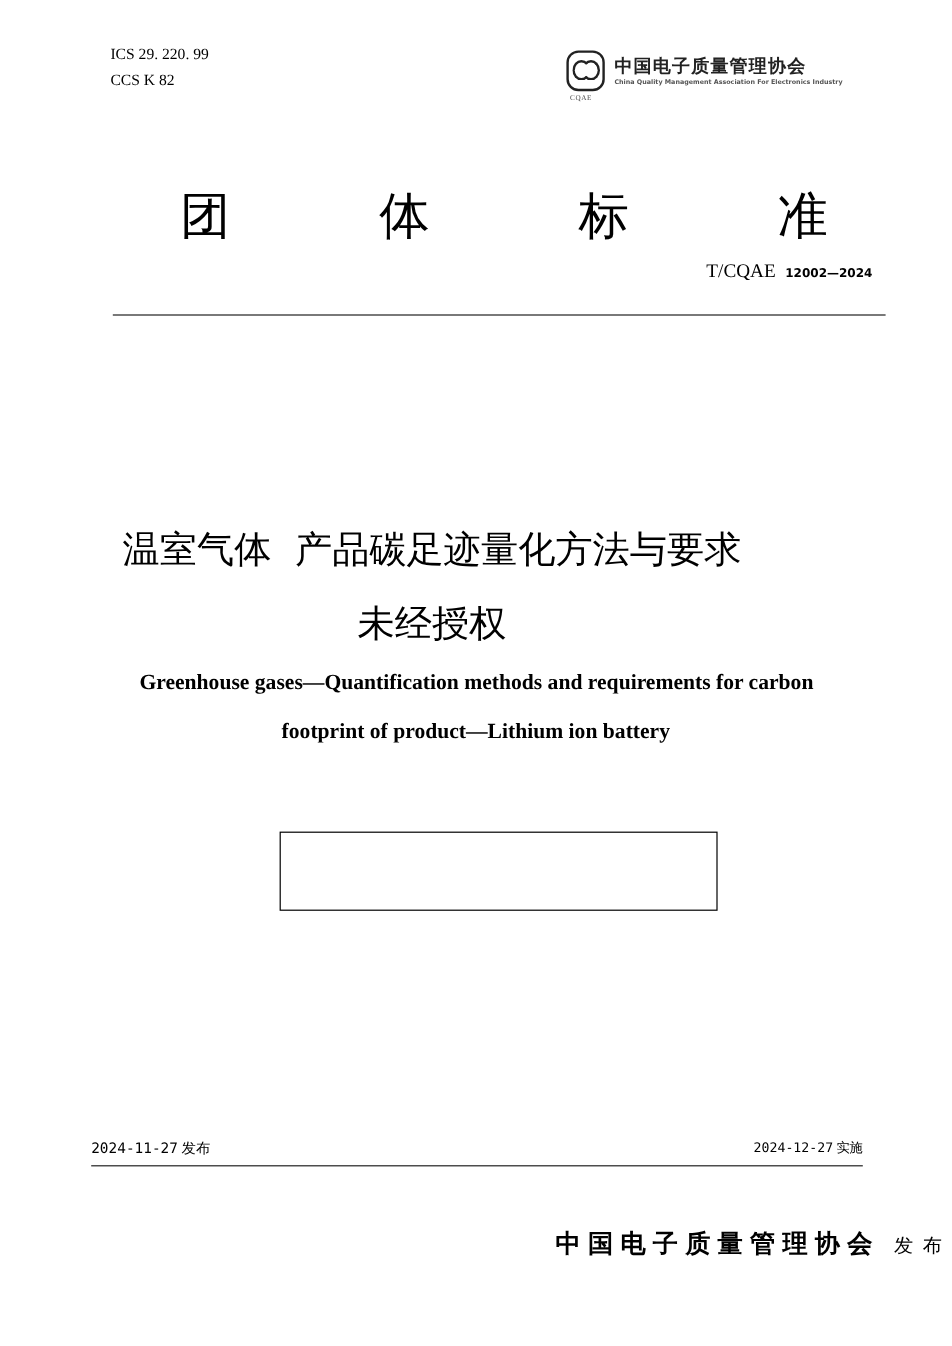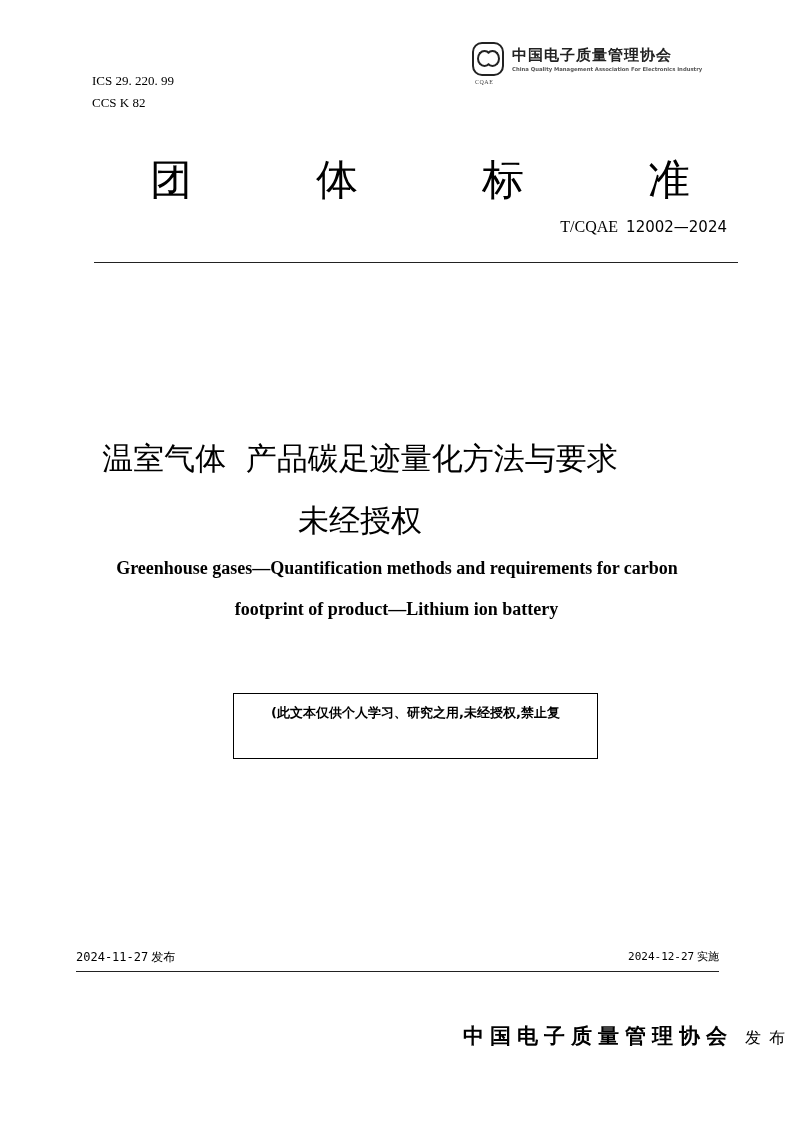--- a/index.html
+++ b/index.html
@@ -2,35 +2,35 @@
 <html><head>
   <meta charset="utf-8">
   <style>
     html, body { margin: 0; padding: 0; background: #ffffff; }
     body { width: 793px; height: 1122px; position: relative; overflow: hidden; color: #000; }
     .abs { position: absolute; }
     .serif { font-family: "Liberation Serif", "DejaVu Serif", serif; }
     .sans { font-family: "DejaVu Sans", "Liberation Sans", sans-serif; }
     .mono { font-family: "DejaVu Sans Mono", "Liberation Mono", monospace; }
 
-    .ics { left: 92px; top: 34px; font-size: 13px; line-height: 22px; margin-top: 36px; }
+    .ics { left: 92px; top: 34px; font-size: 13px; line-height: 22px; }
 
     .logo { left: 472px; top: 42px; width: 240px; height: 48px; }
     .logo-mark { position: absolute; left: 0; top: 0; width: 32px; height: 34px; border: 2.5px solid #222; border-radius: 10px; box-sizing: border-box; }
     .logo-mark .c1, .logo-mark .c2 { position: absolute; top: 6px; width: 15px; height: 17px; border: 2.5px solid #222; border-radius: 50%; box-sizing: border-box; }
     .logo-mark .c1 { left: 3px; border-right-color: transparent; }
     .logo-mark .c2 { left: 11px; border-left-color: transparent; }
     .logo-sub { position: absolute; left: 3px; top: 37px; font-size: 6px; letter-spacing: 0.5px; color: #444; }
     .logo-cn { position: absolute; left: 40px; top: 4px; font-size: 15px; font-weight: bold; letter-spacing: 1px; color: #222; white-space: nowrap; }
     .logo-en { position: absolute; left: 40px; top: 24px; font-size: 5.3px; font-weight: bold; color: #555; white-space: nowrap; }
 
     .big-title { left: 150px; top: 152px; width: 540px; display: flex; justify-content: space-between; font-size: 42px; line-height: 56px; }
 
     .std-code { right: 66px; top: 218px; font-size: 16px; white-space: nowrap; }
-    .std-code .num { font-family: "DejaVu Sans", sans-serif; font-size: 15px; }
+    .std-code .num { font-family: "DejaVu Sans", sans-serif; font-size: 10px; font-weight: bold; }
 
     .rule-top { left: 94px; top: 262px; width: 644px; height: 1px; background: #222; }
 
     .cn-title { left: 0; width: 720px; text-align: center; font-size: 31px; line-height: 40px; }
     .cn-title.l1 { top: 438px; }
     .cn-title.l2 { top: 500px; }
 
     .en-title { left: 0; width: 793px; text-align: center; font-size: 18px; font-weight: bold; line-height: 24px; }
     .en-title.l1 { top: 556px; left: 27px; }
     .en-title.l2 { top: 597px; }
@@ -77,21 +77,20 @@
 
 <div class="abs rule-top"></div>
 
 <div class="abs cn-title l1 sans" style="white-space: pre;">温室气体  产品碳足迹量化方法与要求</div>
 <div class="abs cn-title l2 sans">未经授权</div>
 
 <div class="abs en-title l1 serif" style="width:740px;">Greenhouse gases—Quantification methods and requirements for carbon</div>
 <div class="abs en-title l2 serif">footprint of product—Lithium ion battery</div>
 
 <div class="abs notice sans">
-  <div>(此文本仅供个人学习、研究之用,未经授权,禁止复</div>
 </div>
 
 <div class="abs date-left">
   <span class="mono">2024-11-27</span>
   <span class="sans">发布</span>
 </div>
 <div class="abs date-right">
   <span class="mono">2024-12-27</span>
   <span class="sans">实施</span>
 </div>

